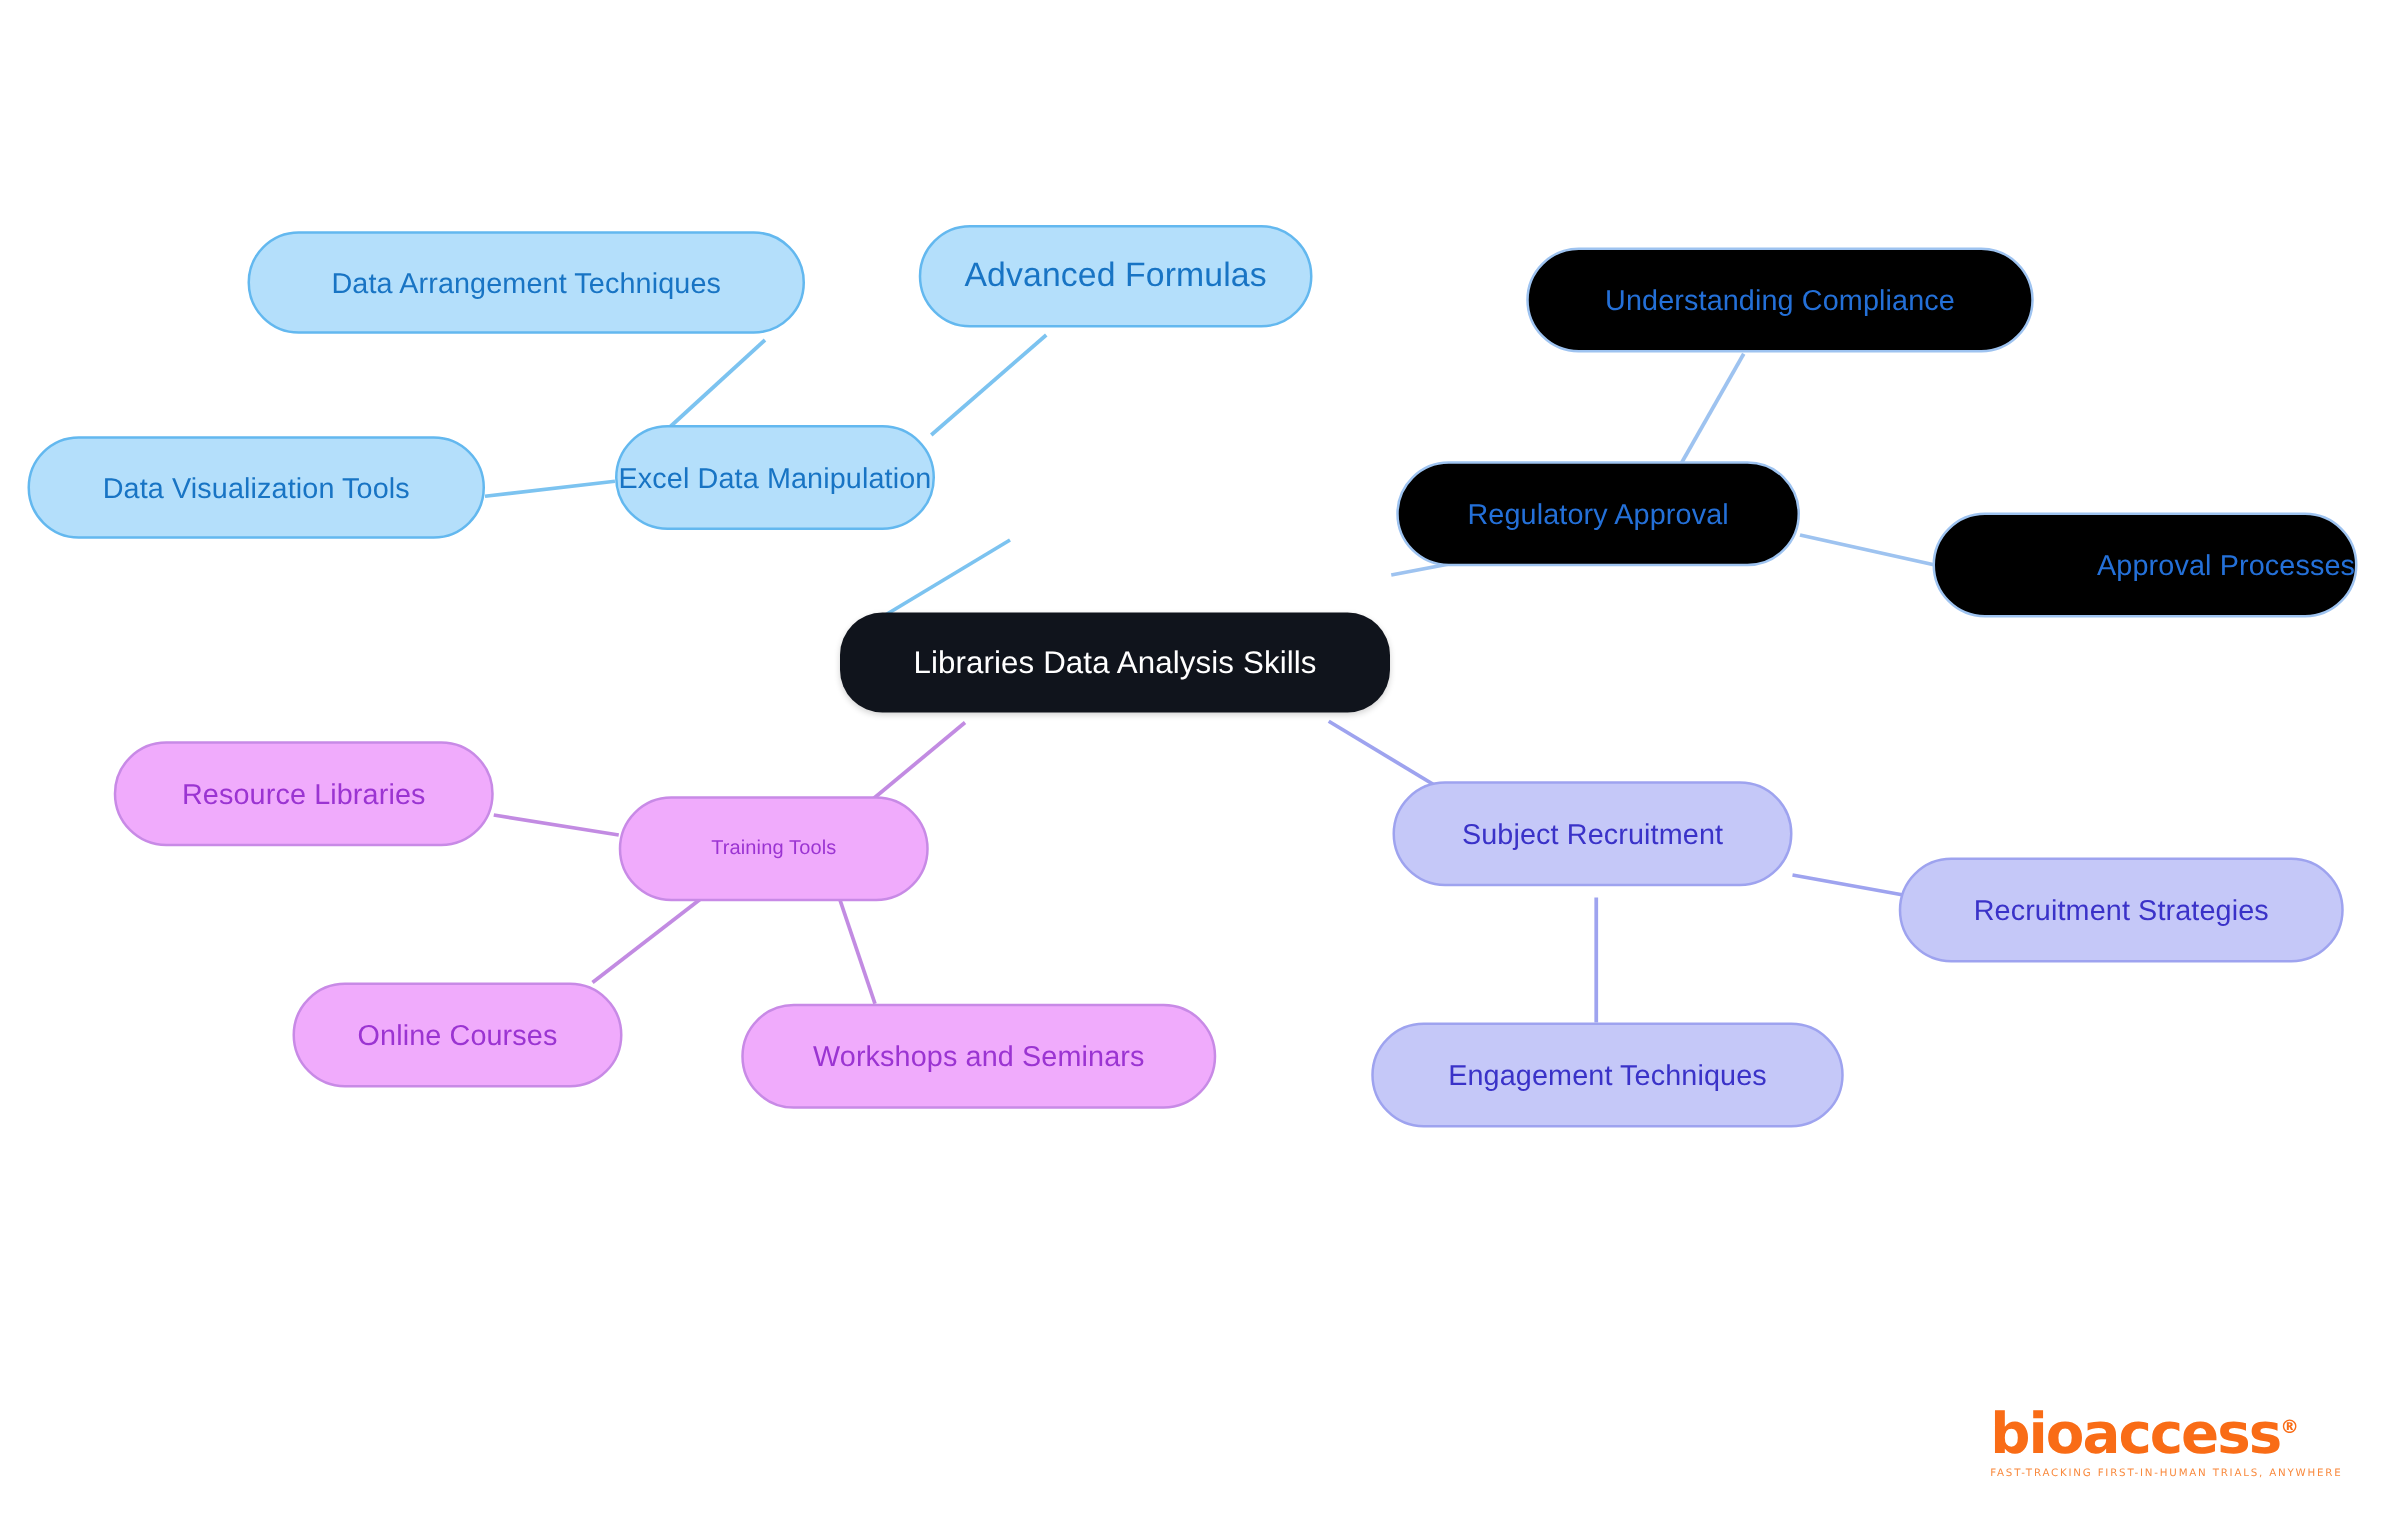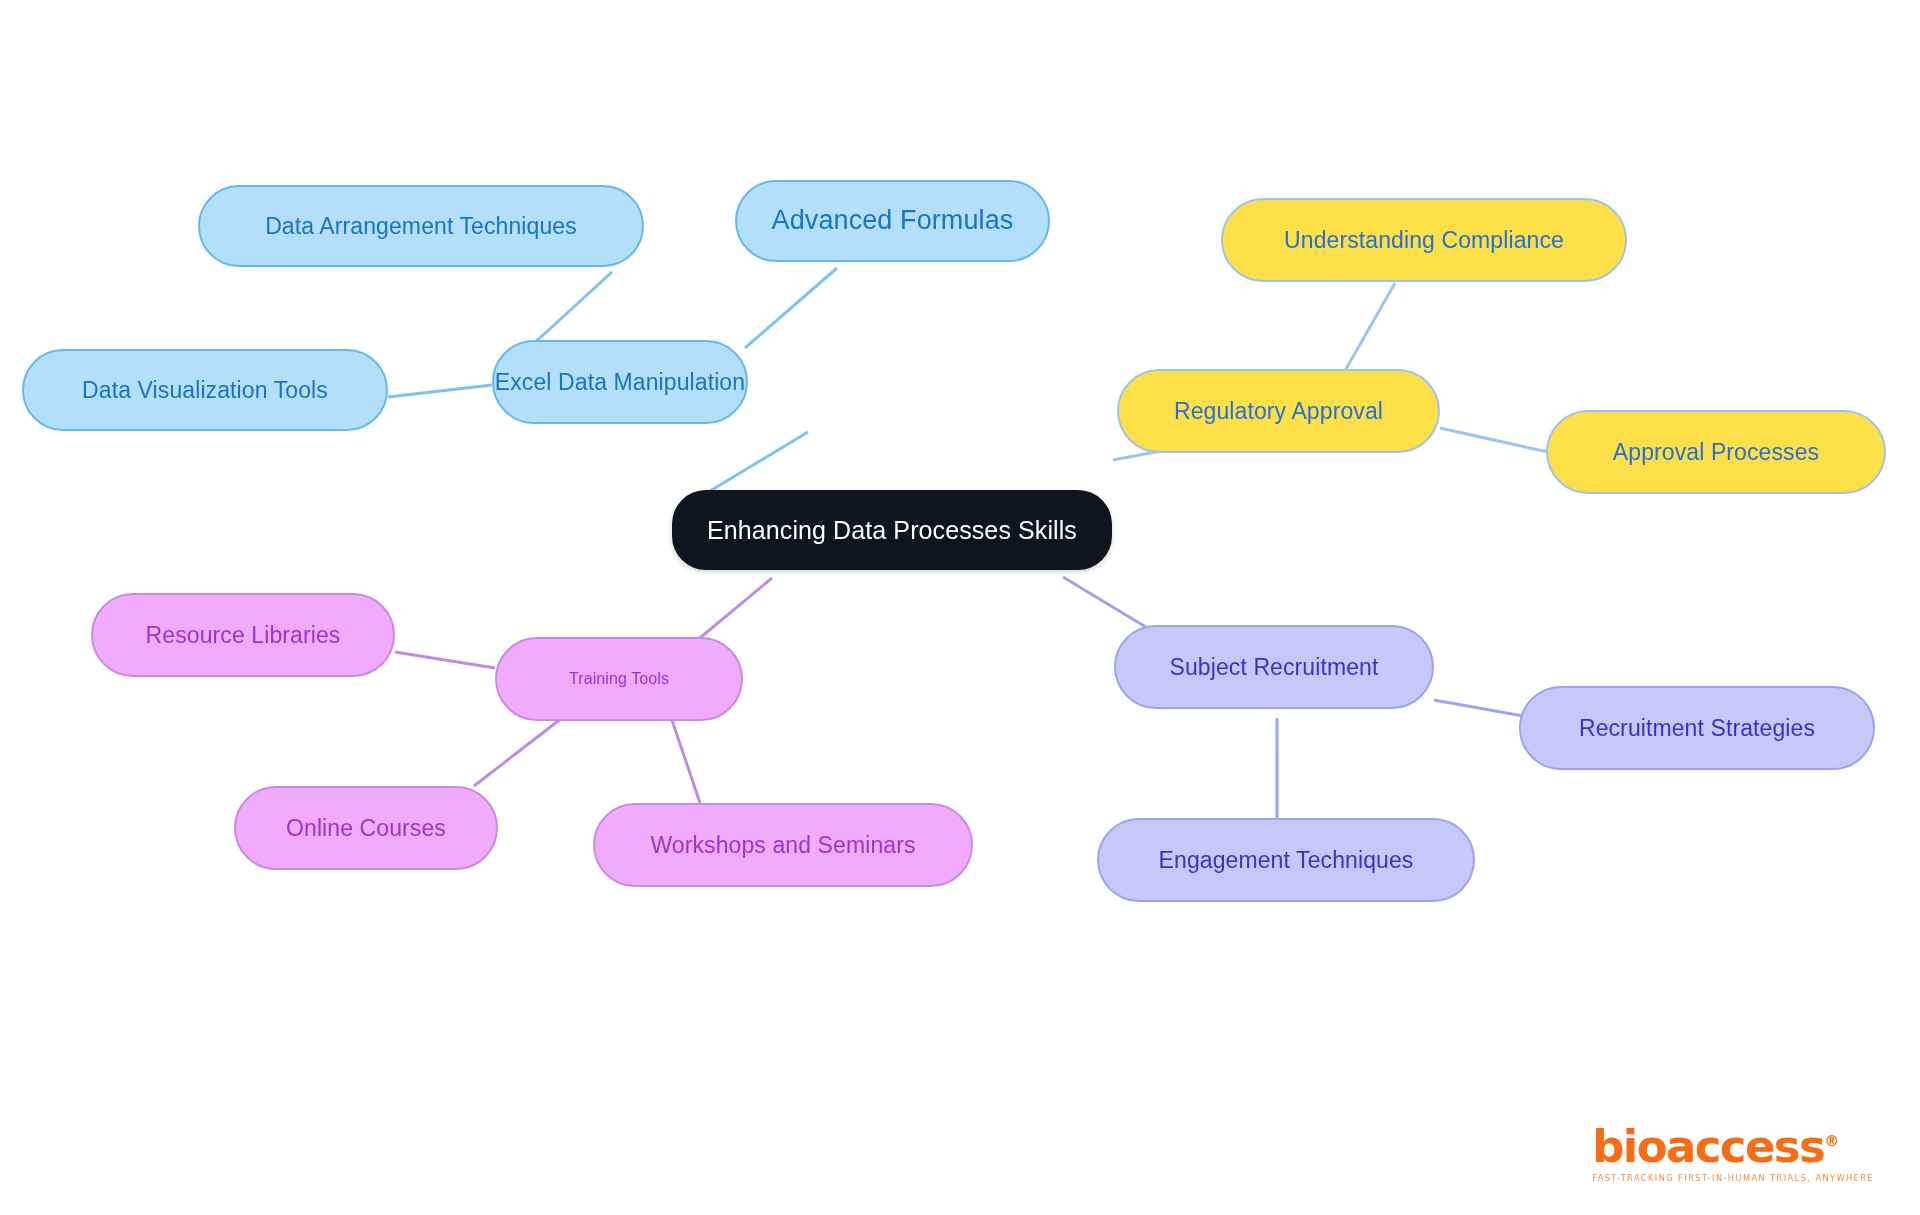--- a/index.html
+++ b/index.html
@@ -47,21 +47,21 @@
     font-size: 25px;
     border-radius: 34px;
     box-shadow: 0 2px 5px rgba(0,0,0,0.18);
   }
   .node.cyan {
     background: #b4dffb;
     border-color: #63b8ef;
     color: #1874c4;
   }
   .node.skyblue {
-    background: #fde047;
+    background: #000000;
     border-color: #9ec3f0;
     color: #2470d8;
   }
   .node.lilac {
     background: #f0abfc;
     border-color: #c88ae6;
     color: #9b34d2;
   }
   .node.periwinkle {
     background: #c5c8f8;
@@ -121,21 +121,21 @@
     <line x1="495" y1="668" x2="395" y2="652" stroke="#c28be2" stroke-width="3"></line>
     <line x1="562" y1="718" x2="474" y2="786" stroke="#c28be2" stroke-width="3"></line>
     <line x1="672" y1="720" x2="700" y2="803" stroke="#c28be2" stroke-width="3"></line>
 
     <line x1="1063" y1="577" x2="1164" y2="638" stroke="#9ea3ef" stroke-width="3"></line>
     <line x1="1434" y1="700" x2="1556" y2="722" stroke="#9ea3ef" stroke-width="3"></line>
     <line x1="1277" y1="718" x2="1277" y2="818" stroke="#9ea3ef" stroke-width="3"></line>
   </svg>
 
   <div class="node root" style="left:672px; top:490px; width:440px; height:80px;">
-    <span>Enhancing Data Processes Skills</span>
+    <span>Libraries Data Analysis Skills</span>
   </div>
 
   <div class="node cyan" style="left:492px; top:340px; width:256px; height:84px; font-size:23px;">
     <span>Excel Data Manipulation</span>
   </div>
 
   <div class="node cyan" style="left:198px; top:185px; width:446px; height:82px; font-size:23px;">
     <span>Data Arrangement Techniques</span>
   </div>
 
@@ -148,21 +148,21 @@
   </div>
 
   <div class="node cyan" style="left:22px; top:349px; width:366px; height:82px; font-size:23px;">
     <span>Data Visualization Tools</span>
   </div>
 
   <div class="node skyblue" style="left:1221px; top:198px; width:406px; height:84px; font-size:23px;">
     <span>Understanding Compliance</span>
   </div>
 
-  <div class="node skyblue" style="left:1546px; top:410px; width:340px; height:84px; font-size:23px;">
+  <div class="node skyblue" style="left:1546px; top:410px; width:340px; height:84px; font-size:23px;justify-content:flex-end;">
     <span>Approval Processes</span>
   </div>
 
   <div class="node lilac" style="left:495px; top:637px; width:248px; height:84px; font-size:16px;">
     <span>Training Tools</span>
   </div>
 
   <div class="node lilac" style="left:91px; top:593px; width:304px; height:84px; font-size:23px;">
     <span>Resource Libraries</span>
   </div>

